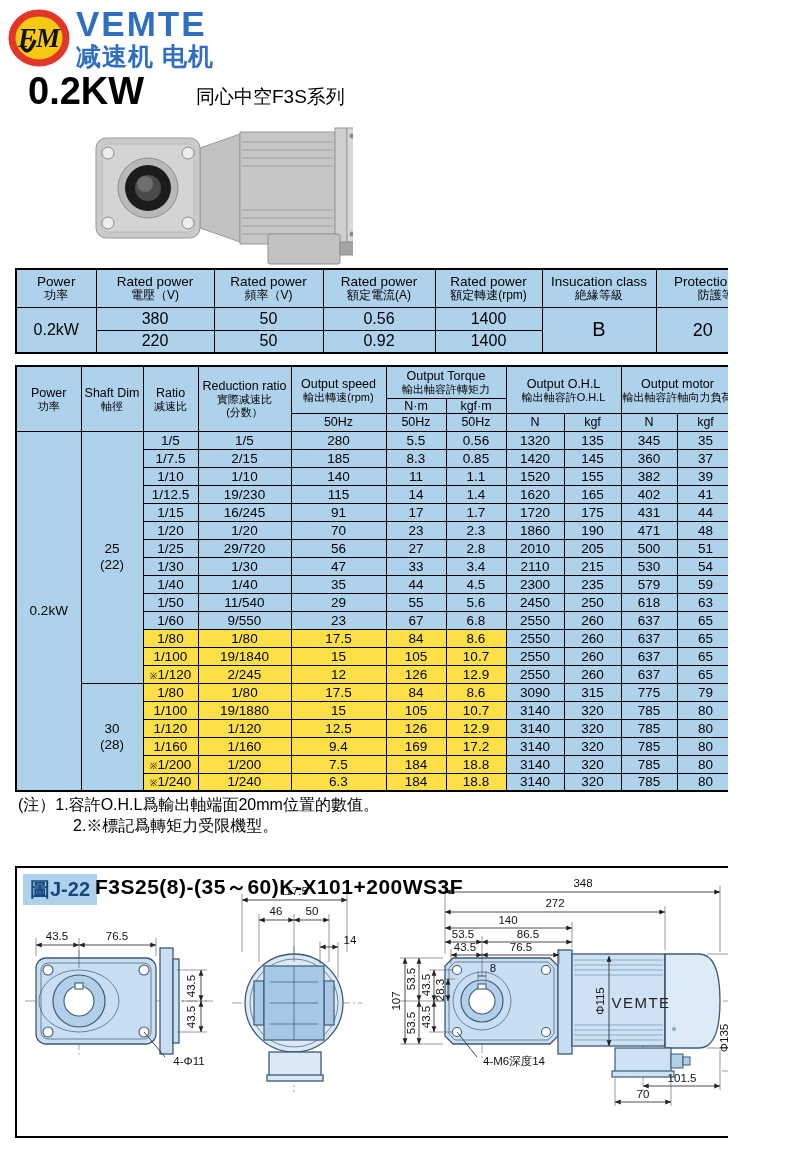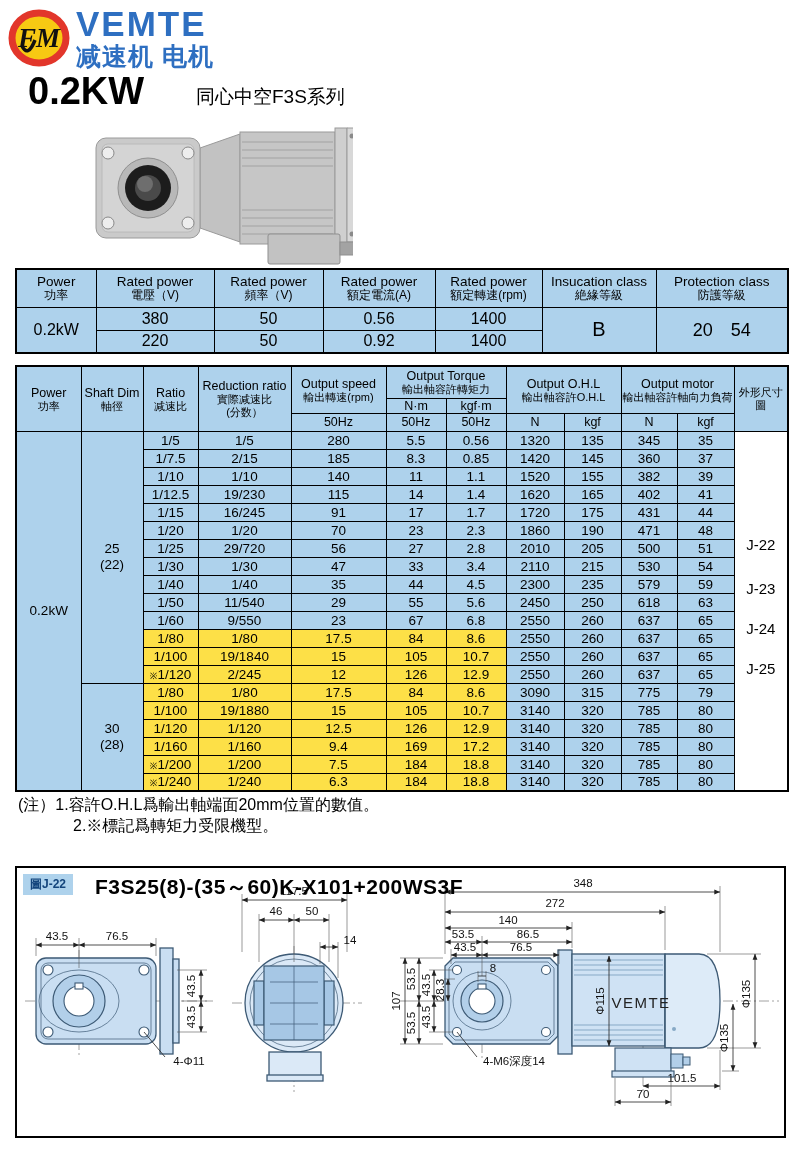--- a/index.html
+++ b/index.html
@@ -5,21 +5,21 @@
   :root{
     --table_blue:#aed2ec;
     --brand_blue:#2e6fc1;
     --logo_red:#e2362b;
     --logo_yellow:#f7c913;
     --line_dark:#3d5a75;
   }
   *{box-sizing:border-box;}
   html,body{margin:0;padding:0;background:#fff;}
   body{width:800px;height:1160px;font-family:"Liberation Sans",sans-serif;color:#000;}
-  .page{position:relative;width:800px;height:1160px;overflow:hidden;background:#fff;}
+  .page{position:relative;width:728px;height:1160px;overflow:hidden;background:#fff;}
 
   
   .logo{position:absolute;left:8px;top:6px;display:flex;align-items:flex-start;}
   .logo-texts{margin-left:6px;line-height:1;}
   .logo-name{font-size:35px;font-weight:bold;color:var(--brand_blue);letter-spacing:2px;}
   .logo-sub{font-size:25px;font-weight:bold;color:var(--brand_blue);margin-top:3px;letter-spacing:1px;}
   .titles{position:absolute;right:12px;top:22px;text-align:right;line-height:1.25;}
   .title-en{font-size:20px;color:#111;}
   .title-zh{font-size:16px;color:#111;}
   .power-label{position:absolute;left:28px;top:70px;font-size:38px;font-weight:bold;}
@@ -57,21 +57,21 @@
   .jlabel{position:absolute;left:0;right:0;font-size:15px;text-align:center;}
   .j0{top:104px;} .j1{top:148px;} .j2{top:188px;} .j3{top:228px;}
 
   
   .notes{position:absolute;left:18px;top:794px;font-size:16px;line-height:21px;}
   .notes>div{padding-left:55px;}
   .notes>div:first-child{padding-left:0;}
 
   
   .drawing-box{position:absolute;left:15px;top:866px;width:771px;height:272px;border:2px solid #000;}
-  .fig-badge{position:absolute;left:6px;top:6px;background:var(--table_blue);color:#14457c;font-size:12px;font-weight:bold;padding:2px 7px;}
+  .fig-badge{position:absolute;left:6px;top:6px;background:var(--table_blue);color:#14457c;font-size:20px;font-weight:bold;padding:2px 7px;}
   .model-label{position:absolute;left:78px;top:5px;font-size:21px;font-weight:bold;letter-spacing:0.5px;}
   .draw-svg{position:absolute;left:0;top:0;}
   .shape{fill:#c9def2;stroke:var(--line_dark);stroke-width:1.3;}
   .shape2{fill:#b2cfe9;stroke:var(--line_dark);stroke-width:1.2;}
   .shape3{fill:#dbe9f7;stroke:var(--line_dark);stroke-width:1.3;}
   .shape4{fill:#a6c7e5;stroke:var(--line_dark);stroke-width:1.2;}
   .hole{fill:#fff;stroke:var(--line_dark);stroke-width:1.1;}
   .thin{fill:none;stroke:var(--line_dark);stroke-width:0.7;}
   .rib{stroke:#87a9c6;stroke-width:1;}
   .cl{stroke:#8a8a8a;stroke-width:0.8;stroke-dasharray:10 3 2 3;}

